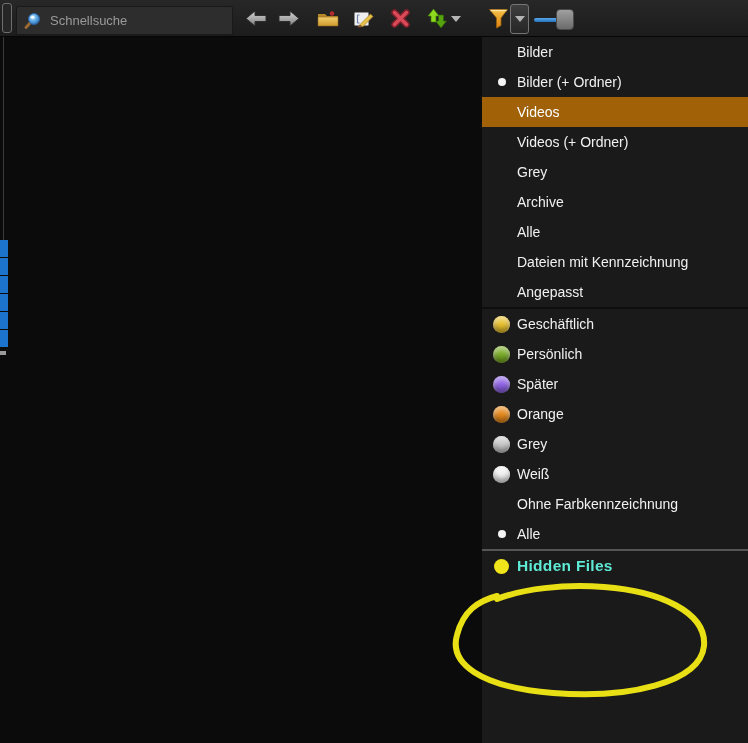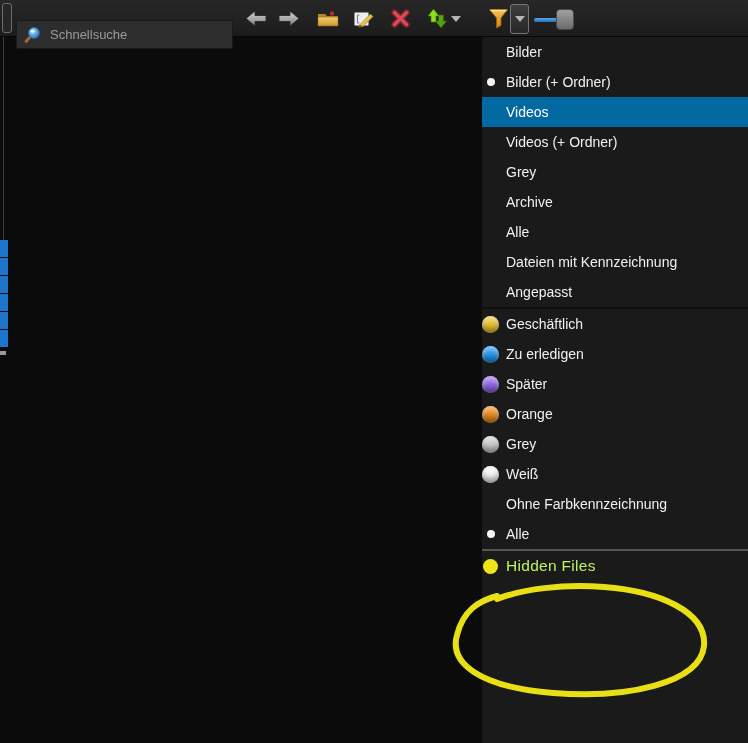--- a/index.html
+++ b/index.html
@@ -4,21 +4,21 @@
 <style>
   * { margin:0; padding:0; box-sizing:border-box; }
   html,body { width:748px; height:743px; overflow:hidden; }
   body { position:relative; background:#0b0b0b; font-family:"Liberation Sans", sans-serif; }
 
   
   .toolbar { position:absolute; left:0; top:0; width:748px; height:37px;
     background:linear-gradient(#272727,#1c1c1c); border-bottom:1px solid #060606; }
   .grip { position:absolute; left:2px; top:3px; width:10px; height:30px;
     background:#262626; border:1px solid #6e6e6e; border-radius:3px; }
-  .searchbox { position:absolute; left:16px; top:20px; width:217px; height:29px;
+  .searchbox { position:absolute; left:16px; top:6px; width:217px; height:29px;
     background:#2d2d2d; border:1px solid #191919; border-radius:2px;
     display:flex; align-items:center; }
   .searchbox svg { margin-left:6px; }
   .searchbox input { flex:1; background:transparent; border:none; outline:none;
     color:#c8c8c8; font-size:13px; padding-left:9px; font-family:"Liberation Sans",sans-serif; }
   .searchbox input::placeholder { color:#9a9a9a; opacity:1; }
   .tb-btn { position:absolute; top:2px; height:33px; background:transparent; border:none;
     display:flex; align-items:center; justify-content:center; cursor:pointer; padding:0; }
   .chev { width:0; height:0; border-left:5px solid transparent; border-right:5px solid transparent;
     border-top:6px solid #b4b4b4; }
@@ -31,25 +31,25 @@
     background:linear-gradient(#a0a0a0,#6b6b6b); border:1px solid #4a4a4a; border-radius:4px; cursor:pointer; }
 
   
   .splitter-line { position:absolute; left:3px; top:37px; width:1px; height:203px; background:#3b3b3b; }
   .strips { position:absolute; left:0; top:240px; width:8px; }
   .strip { width:8px; height:17px; background:#1c74cd; margin-bottom:1px; }
   .scroll-stub { position:absolute; left:0; top:351px; width:6px; height:4px; background:#9a9a9a; }
 
   
   .menu { position:absolute; left:482px; top:37px; right:0; bottom:0; background:#1a1a1a; }
-  .menu-item { height:30px; display:flex; align-items:center; 
+  .menu-item { height:30px; display:flex; align-items:center; padding-left:11px;
     color:#f1f1f1; font-size:14px; cursor:default; white-space:nowrap; }
   .menu-item .lead { width:24px; flex:0 0 24px; display:flex; align-items:center; }
-  .menu-item.highlighted { background:#0369a1; color:#ffffff; }
-  .menu-item.annotation .label { color:#bef264; font-weight:normal; font-size:15.5px; letter-spacing:.3px;text-align:right; }
+  .menu-item.highlighted { background:#a16207; color:#ffffff; }
+  .menu-item.annotation .label { color:#5eead4; font-weight:bold; font-size:15.5px; letter-spacing:.3px;text-align:right; }
   .radio-dot { width:8px; height:8px; border-radius:50%; background:#f5f5f5; margin-left:5px; }
   .color-dot { width:17px; height:17px; border-radius:50%;
     box-shadow:inset 0 4px 5px rgba(255,255,255,.5), inset 0 -4px 5px rgba(0,0,0,.4); }
   .annotation-dot { width:15px; height:15px; border-radius:50%; margin-left:1px; }
   .menu-sep { height:2px; }
   .menu-sep.separator-dark { background:#0e0e0e; }
   .menu-sep.separator-light { background:#555555; }
 
   .annotation-overlay { position:absolute; left:0; top:0; width:748px; height:743px; pointer-events:none; }
 </style>
@@ -211,23 +211,23 @@
   </div>
     <div class="menu-sep separator-dark"></div>
     <div class="menu-item">
     <span class="lead">
         <span class="color-dot" style="background: rgb(231, 192, 46);"></span>
       </span>
     <span class="label">Geschäftlich</span>
   </div>
     <div class="menu-item">
     <span class="lead">
-        <span class="color-dot" style="background: rgb(32, 144, 232);"></span>
-      </span>
-    <span class="label">Zu erledigen</span>
+        <span class="color-dot" style="background: rgb(121, 171, 37);"></span>
+      </span>
+    <span class="label">Persönlich</span>
   </div>
     <div class="menu-item">
     <span class="lead">
         <span class="color-dot" style="background: rgb(143, 99, 230);"></span>
       </span>
     <span class="label">Später</span>
   </div>
     <div class="menu-item">
     <span class="lead">
         <span class="color-dot" style="background: rgb(230, 136, 26);"></span>

